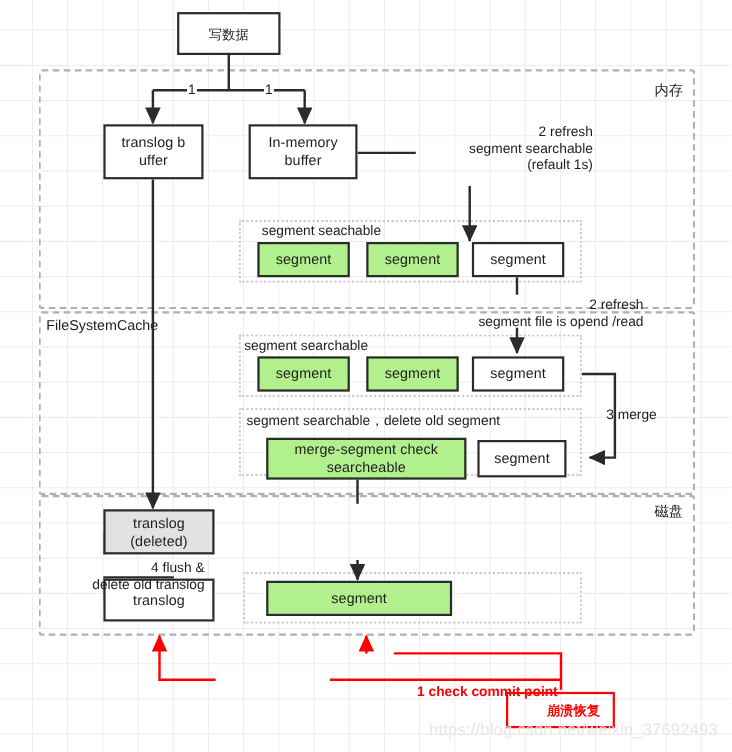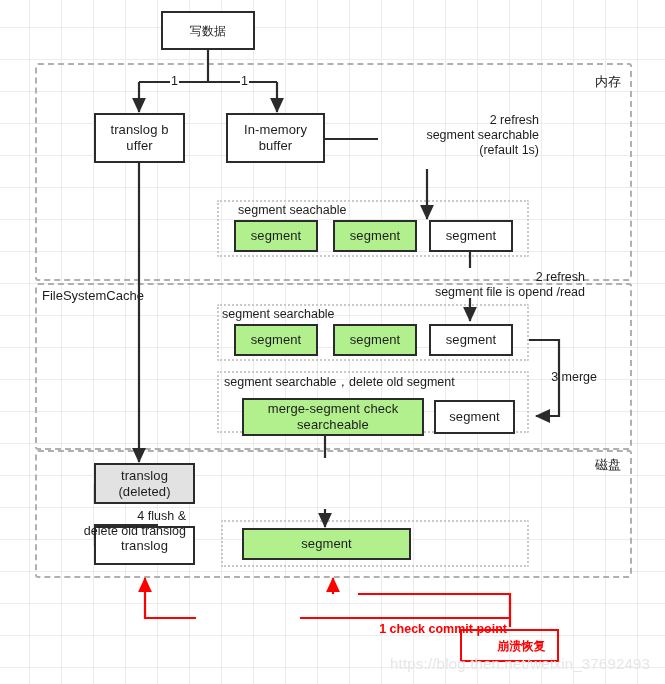--- a/index.html
+++ b/index.html
@@ -233,15 +233,15 @@
 
   <div class="edge-label" style="left:533px; top:370px; width:64px;">3 merge</div>
 
   <div class="edge-label left" style="left:0px; top:499px; width:186px;margin-top:10px;">4 flush &amp;
 delete old translog</div>
 
 
   <div class="edge-label red" style="left:355px; top:586px; width:152px; text-align:right;margin-top:36px;">1 check commit point</div>
 
 
-  <div id="watermark">https://blog.then.net/weixin_37692493</div>
+  <div id="watermark">https://blog.csdn.net/weixin_37692493</div>
 
 </div>
 
 </body></html>

